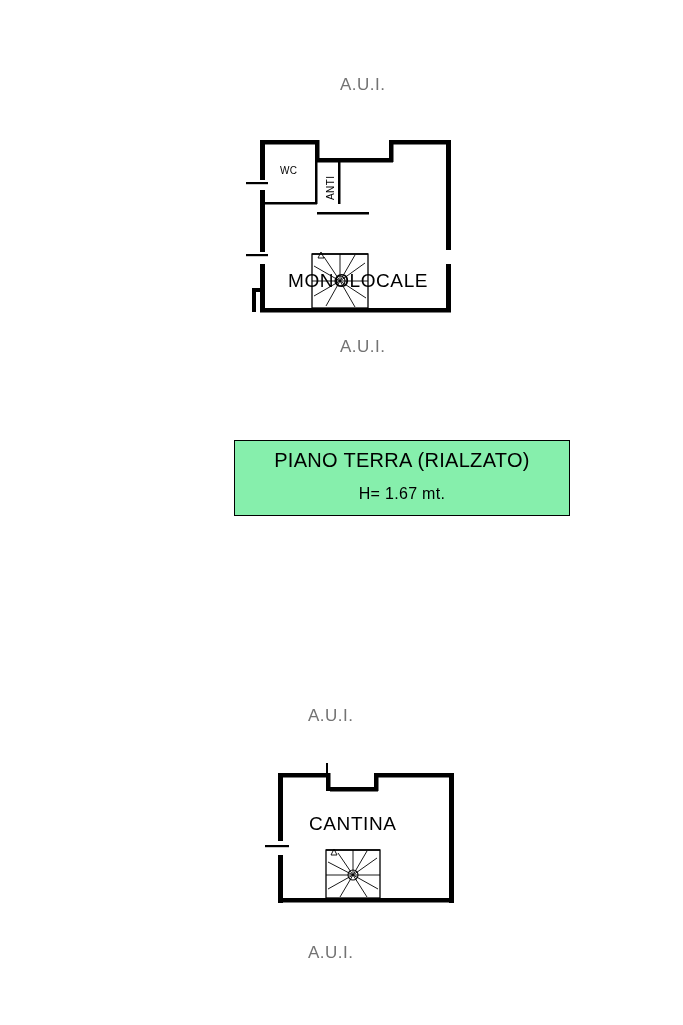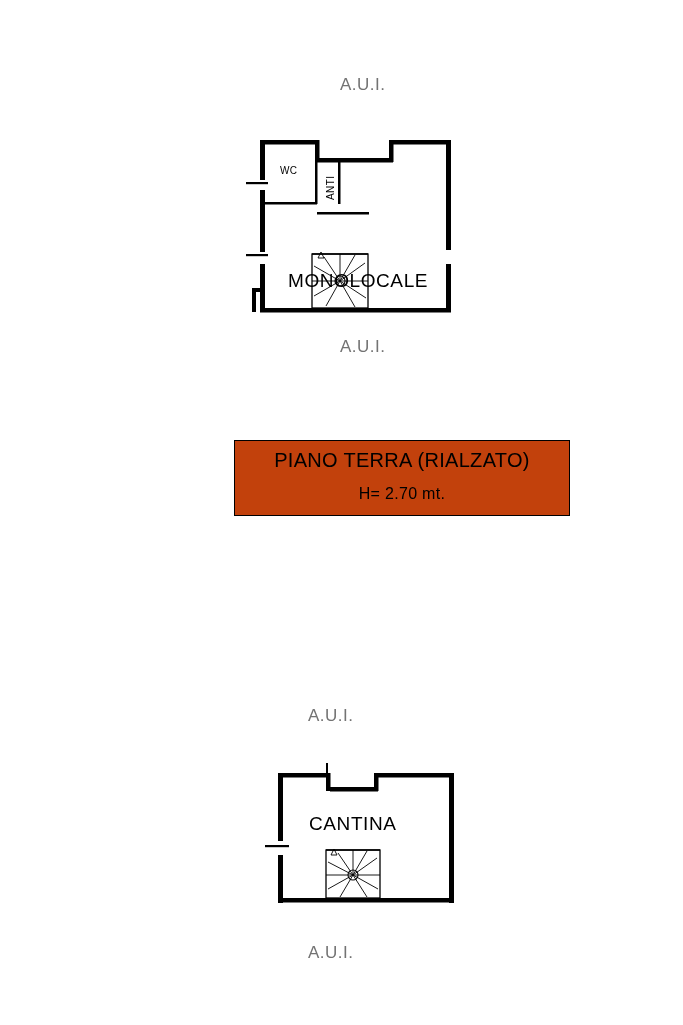--- a/index.html
+++ b/index.html
@@ -74,21 +74,21 @@
 
   
   #caption-box {
     position: absolute;
     left: 234px;
     top: 440px;
     width: 336px;
     height: 76px;
     border: 1.5px solid #000;
     box-sizing: border-box;
-    background: #c2410c;
+    background: #86efac;
   }
   #caption-title {
     position: absolute;
     left: 0; top: 8px;
     width: 100%;
     text-align: center;
     font-size: 20px;
     letter-spacing: 0.3px;
   }
   #caption-sub {
@@ -179,21 +179,21 @@
 
     <div class="small-name" style="left:28px; top:33px;">WC</div>
     <div class="vert-name" style="left:73px; top:68px;">ANTI</div>
     <div class="room-name" style="left:36px; top:97px;margin-top:41px;">MONOLOCALE</div>
   </div>
 
   <div class="lbl aui" style="left:340px; top:337px;">A.U.I.</div>
 
   <div id="caption-box">
     <div id="caption-title">PIANO TERRA (RIALZATO)</div>
-    <div id="caption-sub">H= 2.70 mt.</div>
+    <div id="caption-sub">H= 1.67 mt.</div>
   </div>
 
   <div class="lbl aui" style="left:308px; top:706px;">A.U.I.</div>
 
   <div id="plan-lower">
     <svg class="plan-svg" width="205" height="150" viewBox="0 0 205 150">
       <g>
 
         <rect x="8" y="8" width="48" height="4.5" fill="#000" stroke="none"></rect>
         <rect x="56" y="8" width="4.5" height="18" fill="#000" stroke="none"></rect>

